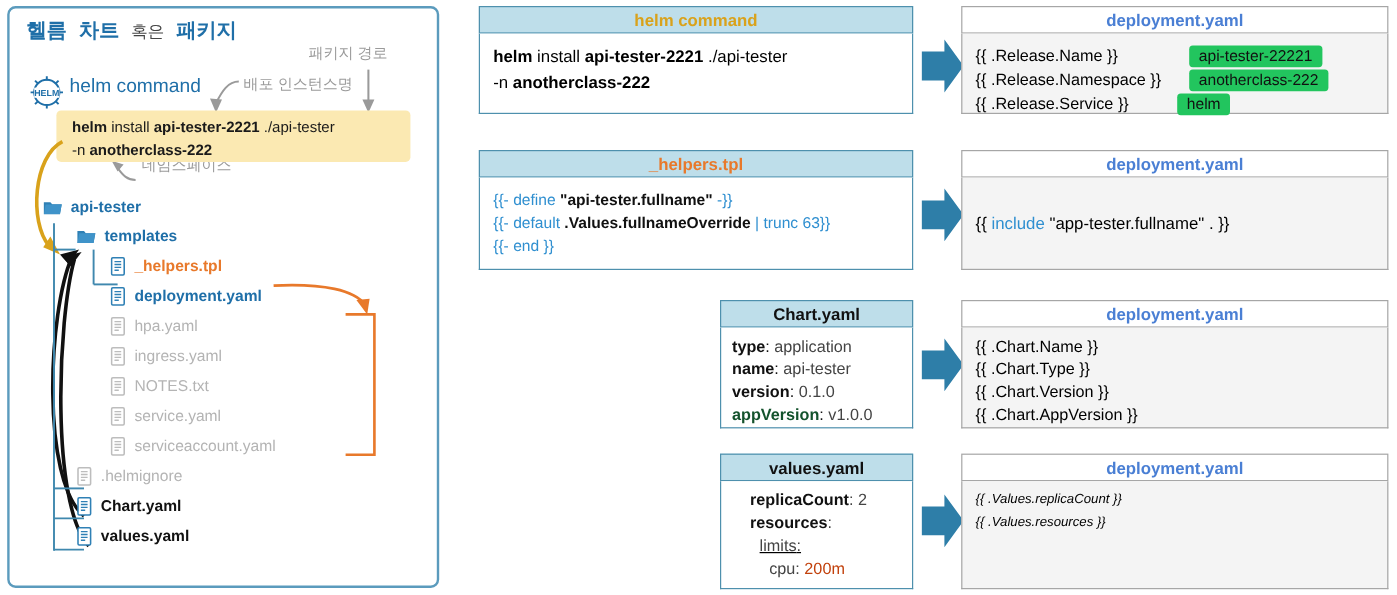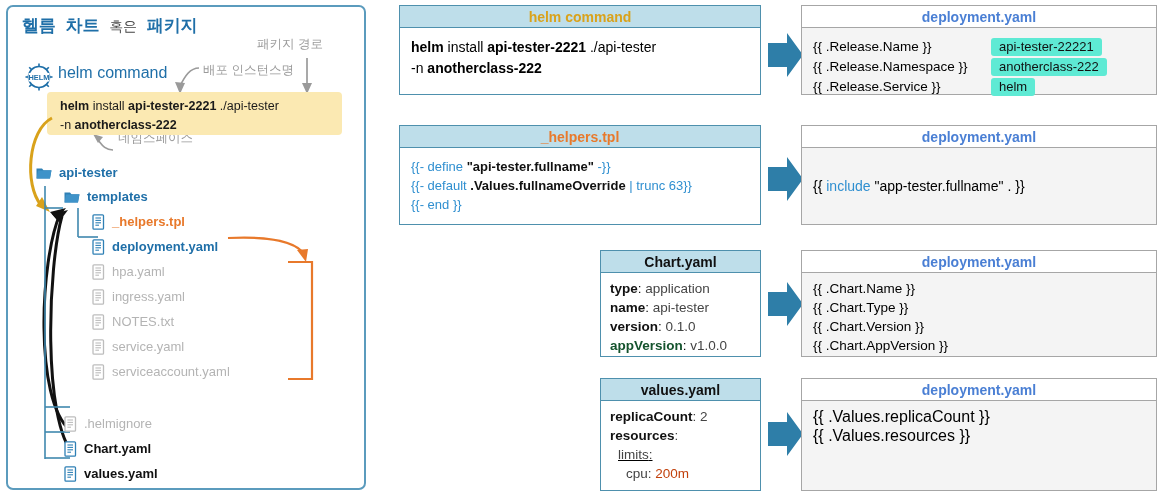--- a/index.html
+++ b/index.html
@@ -65,21 +65,21 @@
   .hd-white{background:#ffffff;border:1px solid #a6a6a6;}
   .bd-white{background:#ffffff;border:1px solid #4e90ad;border-top:none;padding:9px 11px;}
   .bd-grey{background:#f4f4f4;border:1px solid #a6a6a6;border-top:none;padding:9px 11px;}
 
   .t-orange{color:#e8792b;}
   .t-gold{color:#d9a21b;}
   .t-blue{color:#4a7fd4;}
   .t-black{color:#111;}
   .kw{color:#2f8fd0;}
   .badge{
-    display:inline-block;background:#5eead4;color:#111;border-radius:3px;
+    display:inline-block;background:#22c55e;color:#111;border-radius:3px;
     padding:0px 8px;font-size:13px;line-height:18px;margin-left:0;
   }
   .arrow{width:36px;height:48px;}
   .cline{line-height:19px;white-space:nowrap;}
 </style>
 </head>
 <body>
 
 <div class="abs" id="left-panel"></div>
 
@@ -212,21 +212,21 @@
           <line x1="3.4" y1="8.8" x2="9" y2="8.8" stroke="#bdbdbd" stroke-width="1.1"></line>
           <line x1="3.4" y1="11.2" x2="7" y2="11.2" stroke="#bdbdbd" stroke-width="1.1"></line>
         </svg></span><span class="tname dim">service.yaml</span></div>
     <div class="tree-row" style="padding-left: 56px; height: 25px;"><span class="dicon"><svg width="13" height="16" viewBox="0 0 13 16">
           <rect x="1" y="0.8" width="10.5" height="14.4" rx="1" fill="#ffffff" stroke="#bdbdbd" stroke-width="1.3"></rect>
           <line x1="3.4" y1="4" x2="9" y2="4" stroke="#bdbdbd" stroke-width="1.1"></line>
           <line x1="3.4" y1="6.4" x2="9" y2="6.4" stroke="#bdbdbd" stroke-width="1.1"></line>
           <line x1="3.4" y1="8.8" x2="9" y2="8.8" stroke="#bdbdbd" stroke-width="1.1"></line>
           <line x1="3.4" y1="11.2" x2="7" y2="11.2" stroke="#bdbdbd" stroke-width="1.1"></line>
         </svg></span><span class="tname dim">serviceaccount.yaml</span></div>
-    <div class="tree-row" style="padding-left: 28px; height: 25px; margin-top: 27px;"><span class="dicon"><svg width="13" height="16" viewBox="0 0 13 16">
+    <div class="tree-row" style="padding-left: 28px; height: 25px;"><span class="dicon"><svg width="13" height="16" viewBox="0 0 13 16">
           <rect x="1" y="0.8" width="10.5" height="14.4" rx="1" fill="#ffffff" stroke="#bdbdbd" stroke-width="1.3"></rect>
           <line x1="3.4" y1="4" x2="9" y2="4" stroke="#bdbdbd" stroke-width="1.1"></line>
           <line x1="3.4" y1="6.4" x2="9" y2="6.4" stroke="#bdbdbd" stroke-width="1.1"></line>
           <line x1="3.4" y1="8.8" x2="9" y2="8.8" stroke="#bdbdbd" stroke-width="1.1"></line>
           <line x1="3.4" y1="11.2" x2="7" y2="11.2" stroke="#bdbdbd" stroke-width="1.1"></line>
         </svg></span><span class="tname dim">.helmignore</span></div>
     <div class="tree-row" style="padding-left: 28px; height: 25px;"><span class="dicon"><svg width="13" height="16" viewBox="0 0 13 16">
           <rect x="1" y="0.8" width="10.5" height="14.4" rx="1" fill="#ffffff" stroke="#2f80b5" stroke-width="1.3"></rect>
           <line x1="3.4" y1="4" x2="9" y2="4" stroke="#2f80b5" stroke-width="1.1"></line>
           <line x1="3.4" y1="6.4" x2="9" y2="6.4" stroke="#2f80b5" stroke-width="1.1"></line>
@@ -263,21 +263,21 @@
   <div class="bd bd-grey" style="height:67px;position:relative;">
     <div id="r1-lines">
         <div class="cline" style="font-size: 13.5px; line-height: 20px; display: flex; align-items: center; gap: 10px;">
           <span style="min-width:168px;display:inline-block">{{ .Release.Name }}</span>
           <span class="badge">api-tester-22221</span>
         </div>
         <div class="cline" style="font-size: 13.5px; line-height: 20px; display: flex; align-items: center; gap: 10px;">
           <span style="min-width:168px;display:inline-block">{{ .Release.Namespace }}</span>
           <span class="badge">anotherclass-222</span>
         </div>
-        <div class="cline" style="font-size: 13.5px; line-height: 20px; display: flex; align-items: center; gap: 10px;">
+        <div class="cline" style="font-size: 13.5px; line-height: 20px; display: flex; align-items: center; ">
           <span style="min-width:168px;display:inline-block">{{ .Release.Service }}</span>
           <span class="badge">helm</span>
         </div>
       </div>
   </div>
 </div>
 
 <div class="abs panel" style="left:399px;top:125px;width:362px;">
   <div class="hd hd-blue t-orange">_helpers.tpl</div>
   <div class="bd bd-white" style="height:77px;">
@@ -325,35 +325,35 @@
         <div class="cline">{{ .Chart.Name }}</div>
         <div class="cline">{{ .Chart.Type }}</div>
         <div class="cline">{{ .Chart.Version }}</div>
         <div class="cline">{{ .Chart.AppVersion }}</div>
       </div>
   </div>
 </div>
 
 <div class="abs panel" style="left:600px;top:378px;width:161px;">
   <div class="hd hd-blue t-black">values.yaml</div>
-  <div class="bd bd-white" style="height:90px;padding:6px 9px;">
+  <div class="bd bd-white" style="height:90px;padding:6px 24px;">
     <div id="r4-entries" style="font-size:13.5px;line-height:19px;">
         <div class="cline" style="padding-left: 0px;"><span style="font-weight:bold;color:#111">replicaCount</span><span style="color:#444">: </span><span style="color:#444">2</span></div>
         <div class="cline" style="padding-left: 0px;"><span style="font-weight:bold;color:#111">resources</span><span style="color:#444">: </span><span style="color:#444"></span></div>
         <div class="cline" style="padding-left: 8px; text-decoration: underline;"><span style="color:#444">limits</span><span style="color:#444">: </span><span style="color:#444"></span></div>
         <div class="cline" style="padding-left: 16px;"><span style="color:#444">cpu</span><span style="color:#444">: </span><span style="color:#c2410c">200m</span></div>
       </div>
   </div>
 </div>
 
 <svg class="abs arrow" style="left:768px;top:410px;">
   <polygon points="0,12 19,12 19,2 35,24 19,46 19,36 0,36" fill="#2e7ea8"></polygon>
 </svg>
 
 <div class="abs panel" style="left:801px;top:378px;width:356px;">
   <div class="hd hd-white t-blue">deployment.yaml</div>
   <div class="bd bd-grey" style="height:90px;padding:6px 11px;">
-    <div id="r4-lines" style="font-size:16px;line-height:19px;">
+    <div id="r4-lines" style="font-size:11px;line-height:19px;font-style:italic;">
         <div class="cline">{{ .Values.replicaCount }}</div>
         <div class="cline">{{ .Values.resources }}</div>
       </div>
   </div>
 </div>
 
 </body></html>

